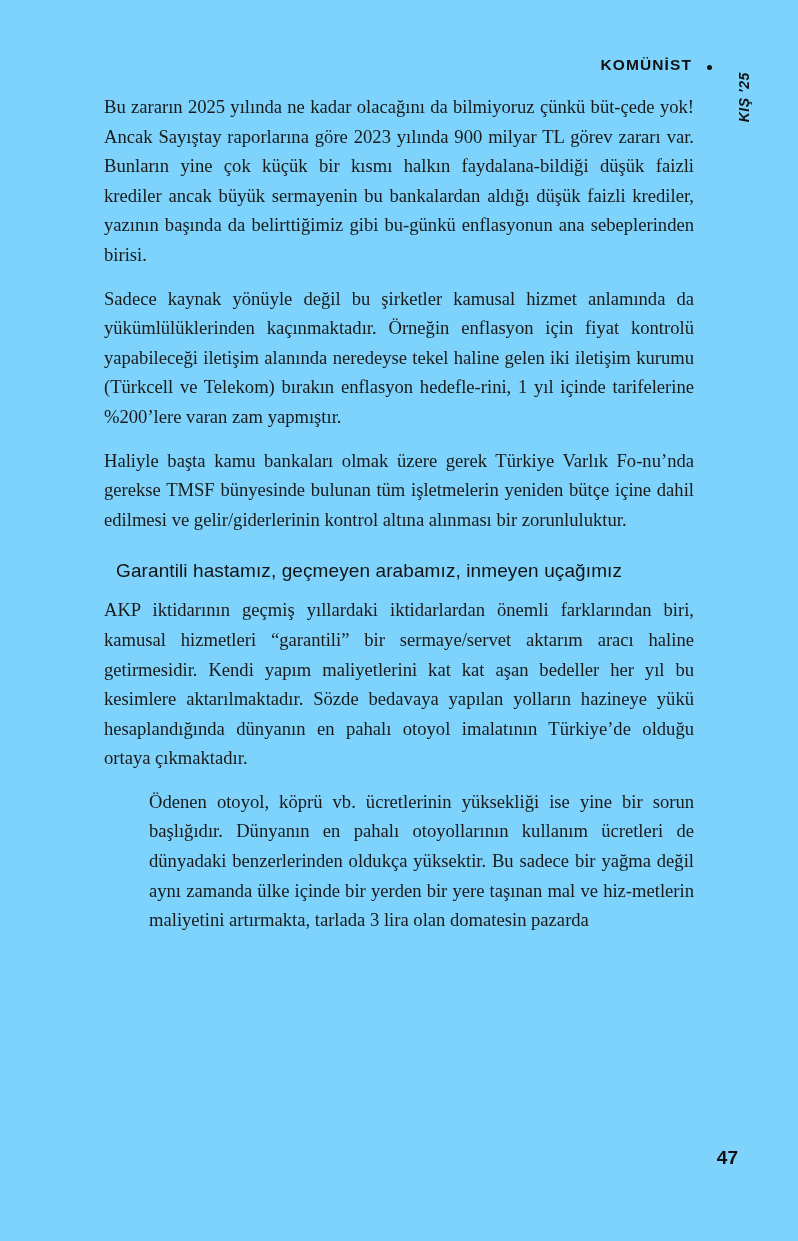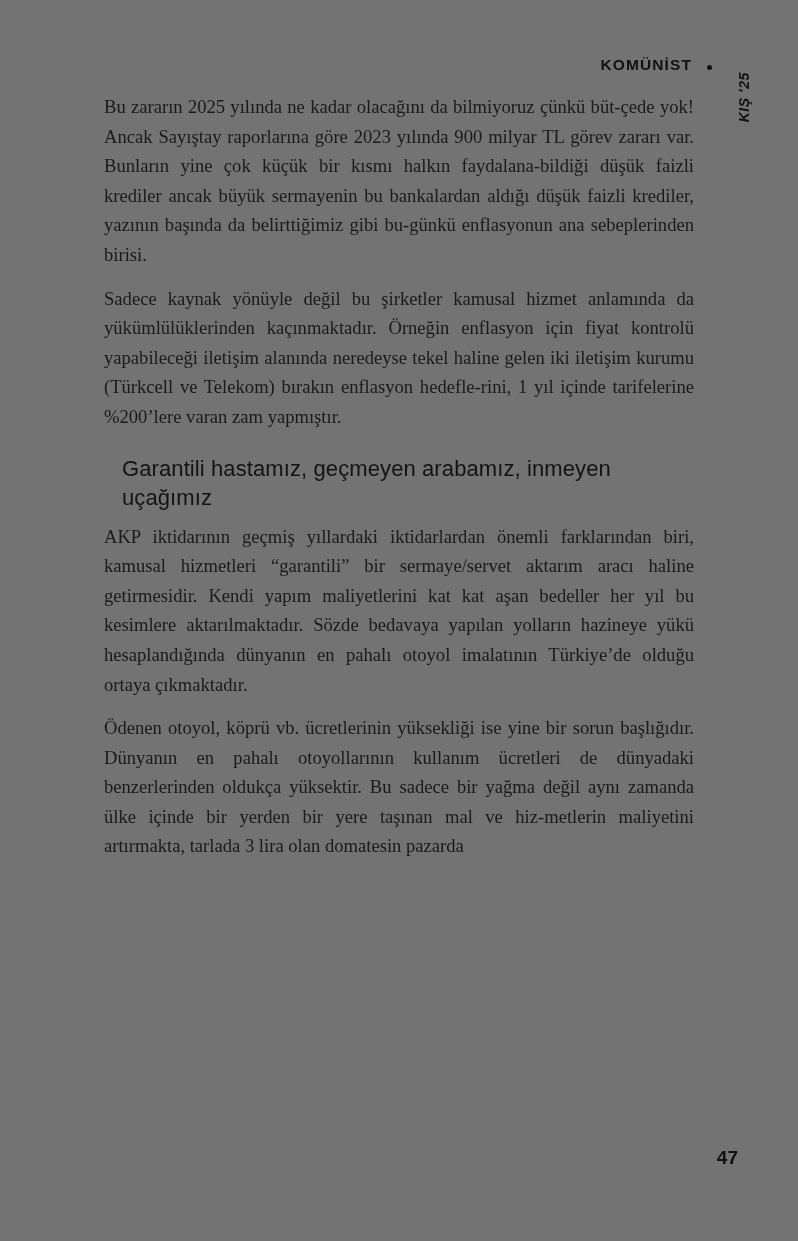--- a/index.html
+++ b/index.html
@@ -12,21 +12,21 @@
     height: 1241px;
     position: relative;
     font-family: "Liberation Serif", serif;
     color: #1a1a1a;
     overflow: hidden;
   }
 
   .page {
     position: absolute;
     inset: 0;
-    background: #737373;
+    background: #7dd3fc;
   }
 
   
   .header {
     position: absolute;
     top: 56px;
     left: 104px;
     right: 60px;
     height: 30px;
   }
@@ -76,28 +76,29 @@
     margin: 0 0 14px 0;
     font-size: 18.6px;
     line-height: 29.6px;
     text-align: justify;
     text-justify: inter-word;
     hyphens: manual;
     color: #1a1a1a;
   }
   p.para:last-child {
     margin-bottom: 0;
+    margin-left: 45px;
   }
 
   h2.section-heading {
     font-family: "Liberation Sans", sans-serif;
     font-weight: 400;
-    font-size: 22px;
+    font-size: 19px;
     line-height: 29px;
-    margin: 22px 0 10px 18px;
+    margin: 22px 0 10px 12px;
     color: #131313;
     letter-spacing: 0.1px;
   }
 
   
   .folio {
     position: absolute;
     right: 60px;
     bottom: 72px;
     font-family: "Liberation Sans", sans-serif;
@@ -114,20 +115,21 @@
 
   <div class="header">
     <div class="header-title">KOMÜNİST</div>
     <div class="header-dot"></div>
     <div class="header-issue">KIŞ '25</div>
   </div>
 
   <div class="content">
     <p class="para">Bu zararın 2025 yılında ne kadar olacağını da bilmiyoruz çünkü büt-çede yok! Ancak Sayıştay raporlarına göre 2023 yılında 900 milyar TL görev zararı var. Bunların yine çok küçük bir kısmı halkın faydalana-bildiği düşük faizli krediler ancak büyük sermayenin bu bankalardan aldığı düşük faizli krediler, yazının başında da belirttiğimiz gibi bu-günkü enflasyonun ana sebeplerinden birisi.</p>
     <p class="para">Sadece kaynak yönüyle değil bu şirketler kamusal hizmet anlamında da yükümlülüklerinden kaçınmaktadır. Örneğin enflasyon için fiyat kontrolü yapabileceği iletişim alanında neredeyse tekel haline gelen iki iletişim kurumu (Türkcell ve Telekom) bırakın enflasyon hedefle-rini, 1 yıl içinde tarifelerine %200’lere varan zam yapmıştır.</p>
+    <p class="para">Haliyle başta kamu bankaları olmak üzere gerek Türkiye Varlık Fo-nu’nda gerekse TMSF bünyesinde bulunan tüm işletmelerin yeniden bütçe içine dahil edilmesi ve gelir/giderlerinin kontrol altına alınması bir zorunluluktur.</p>
 
     <h2 class="section-heading">Garantili hastamız, geçmeyen arabamız, inmeyen uçağımız</h2>
 
     <p class="para">AKP iktidarının geçmiş yıllardaki iktidarlardan önemli farklarından biri, kamusal hizmetleri “garantili” bir sermaye/servet aktarım aracı haline getirmesidir. Kendi yapım maliyetlerini kat kat aşan bedeller her yıl bu kesimlere aktarılmaktadır. Sözde bedavaya yapılan yolların hazineye yükü hesaplandığında dünyanın en pahalı otoyol imalatının Türkiye’de olduğu ortaya çıkmaktadır.</p>
     <p class="para">Ödenen otoyol, köprü vb. ücretlerinin yüksekliği ise yine bir sorun başlığıdır. Dünyanın en pahalı otoyollarının kullanım ücretleri de dünyadaki benzerlerinden oldukça yüksektir. Bu sadece bir yağma değil aynı zamanda ülke içinde bir yerden bir yere taşınan mal ve hiz-metlerin maliyetini artırmakta, tarlada 3 lira olan domatesin pazarda</p>
   </div>
 
   <div class="folio">47</div>
 
 </div>

